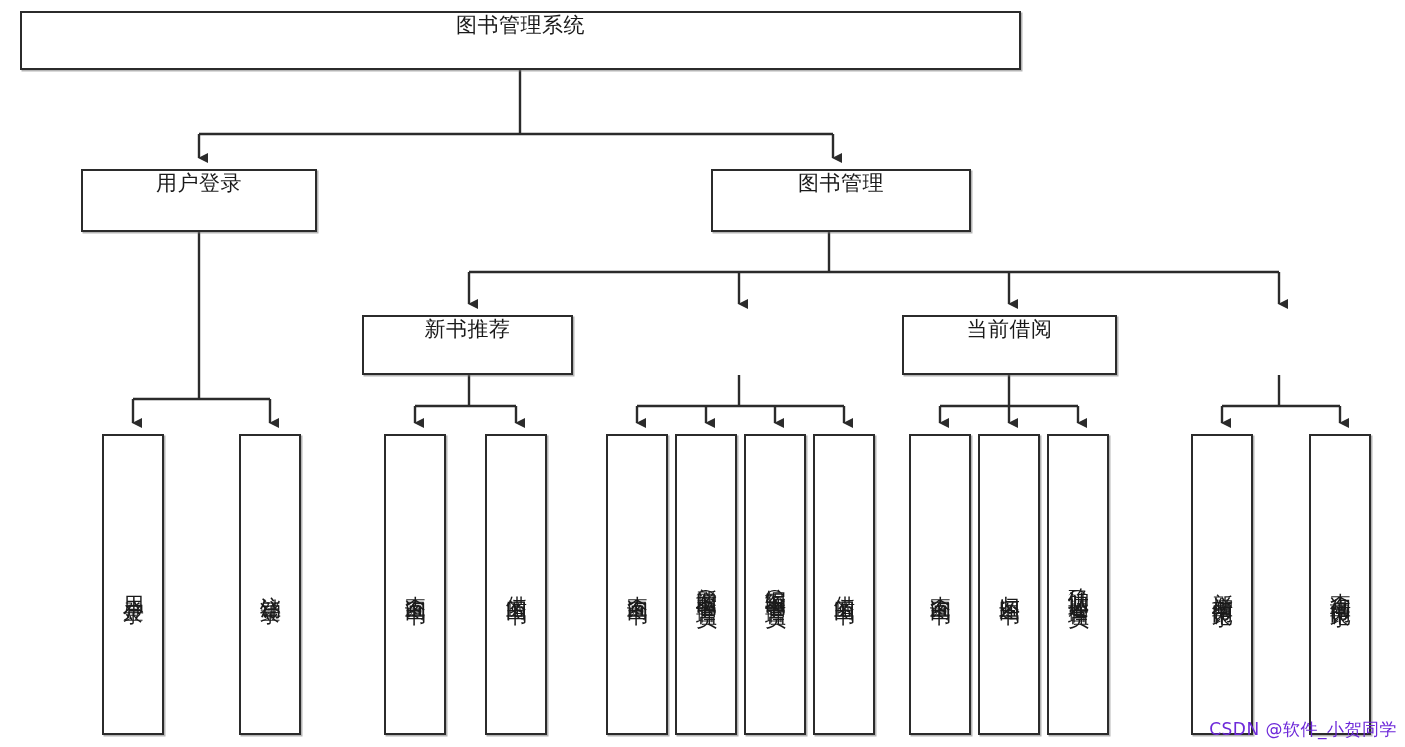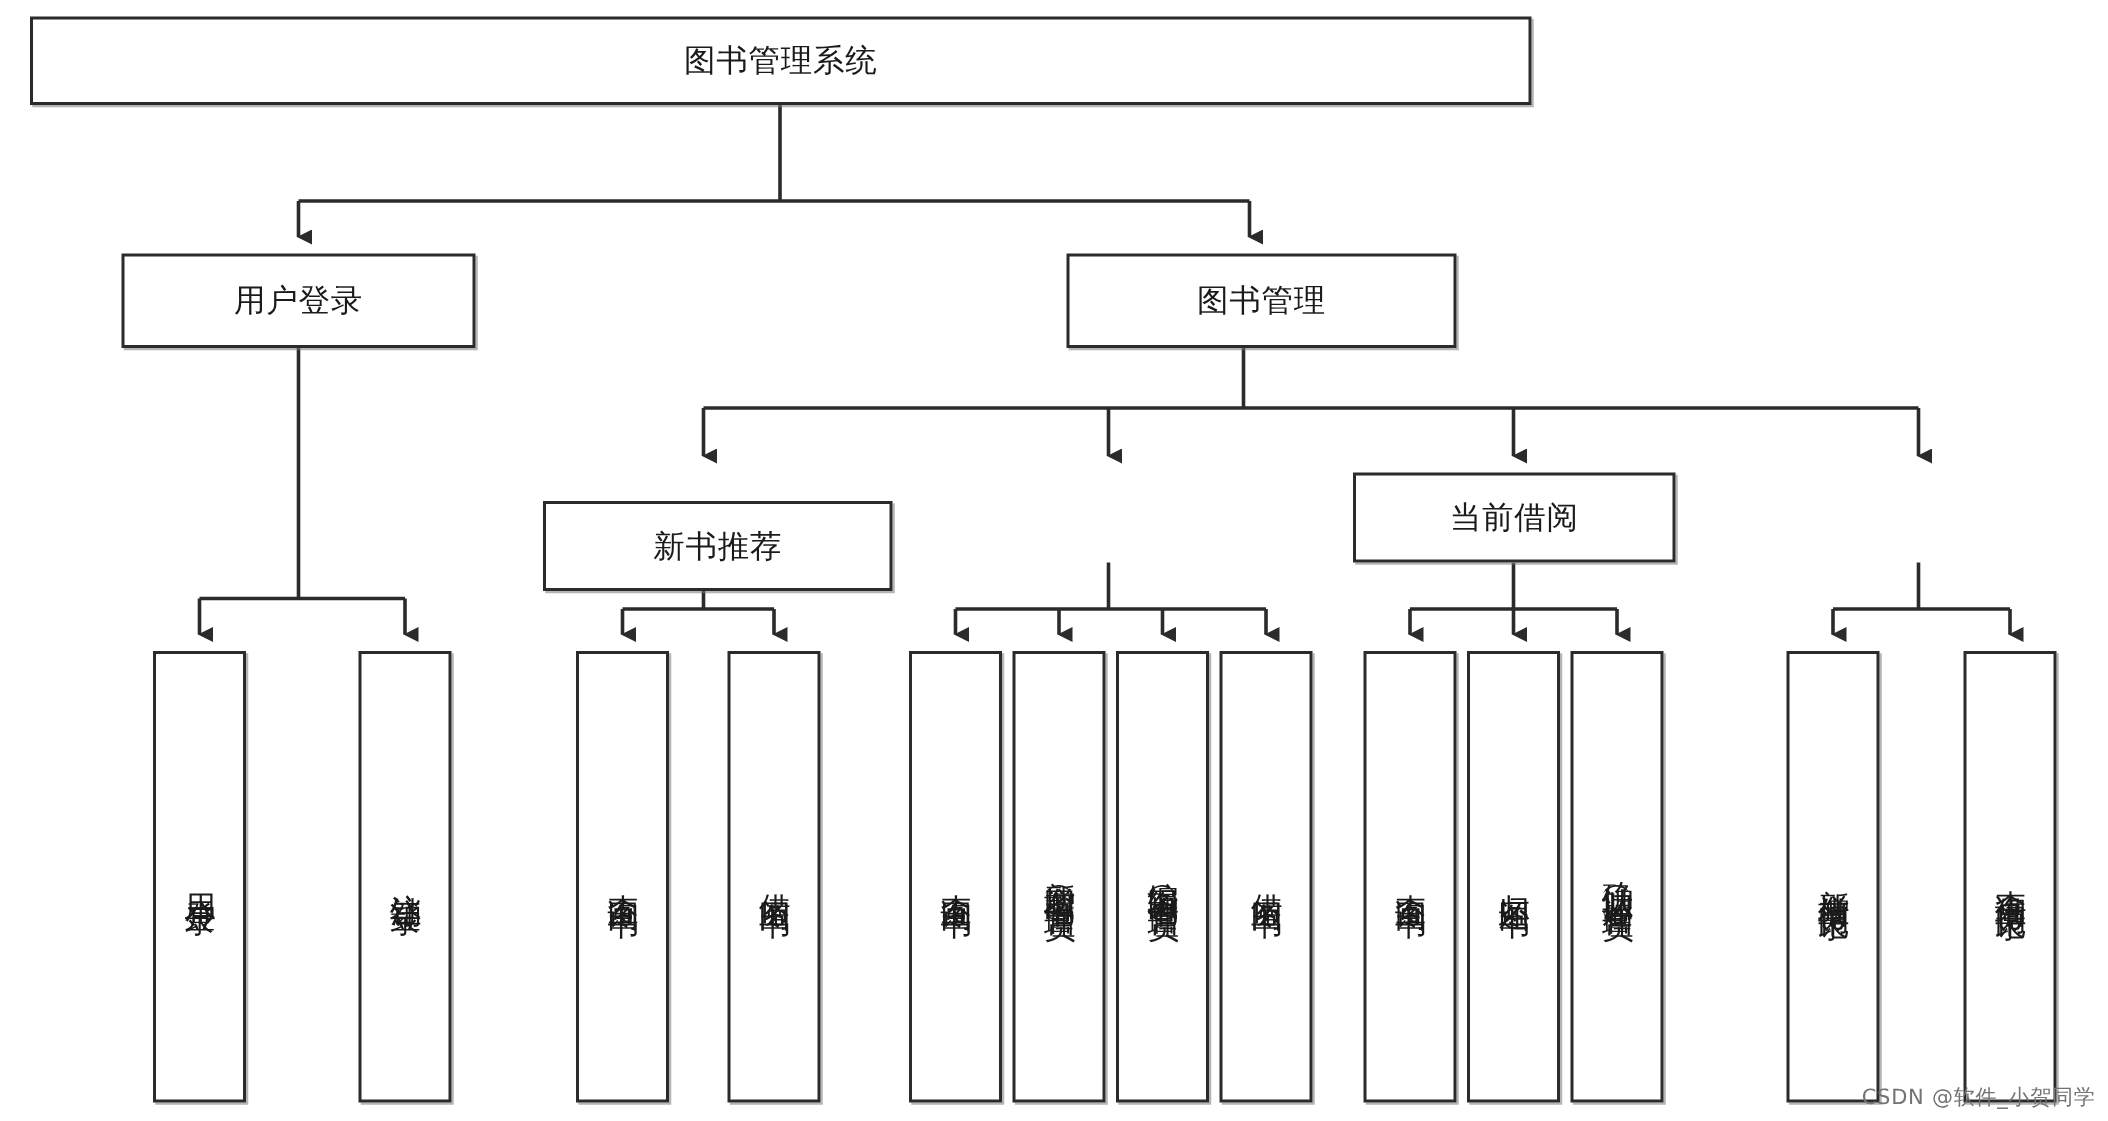--- a/index.html
+++ b/index.html
@@ -11,21 +11,20 @@
     position:relative;
   }
   #diagram{position:absolute;left:0;top:0;width:1405px;height:747px;}
 
   .node{
     position:absolute;
     box-sizing:border-box;
     background:#ffffff;
     border:2px solid #2b2b2b;
     display:flex;
-    align-items:center;
     justify-content:center;
     color:#1a1a1a;
     box-shadow:1.5px 1.5px 0 rgba(120,120,120,.55);
   }
   .node .lbl{
     font-size:21px;
     line-height:1.18;
     letter-spacing:.5px;
     white-space:nowrap;
     text-align:center;
@@ -44,22 +43,22 @@
   .leaf{
     align-items:center;
     justify-content:center;
     padding:4px 0;
   }
 
   #watermark{
     position:absolute;
     right:8px;
     bottom:6px;
-    font-size:14px;
-    color:#737373;
+    font-size:17px;
+    color:#6d28d9;
     letter-spacing:.5px;
     white-space:nowrap;
     pointer-events:none;
   }
   svg#edges{position:absolute;left:0;top:0;width:1405px;height:747px;pointer-events:none;}
 </style>
 </head>
 <body>
 
 <div id="diagram">
@@ -118,21 +117,21 @@
     <span class="lbl">图书管理系统</span>
   </div>
 
   <div class="node" style="left:81px;top:169px;width:236px;height:63px;">
     <span class="lbl">用户登录</span>
   </div>
   <div class="node" style="left:711px;top:169px;width:260px;height:63px;">
     <span class="lbl">图书管理</span>
   </div>
 
-  <div class="node" style="left:362px;top:334px;width:233px;height:60px;">
+  <div class="node" style="left:362px;top:315px;width:211px;height:60px;">
     <span class="lbl">新书推荐</span>
   </div>
   <div class="node" style="left:902px;top:315px;width:215px;height:60px;">
     <span class="lbl">当前借阅</span>
   </div>
 
   <div class="node leaf" style="left:102px;top:434px;width:62px;height:301px;">
     <span class="lbl">用户登录</span>
   </div>
   <div class="node leaf" style="left:239px;top:434px;width:62px;height:301px;">

